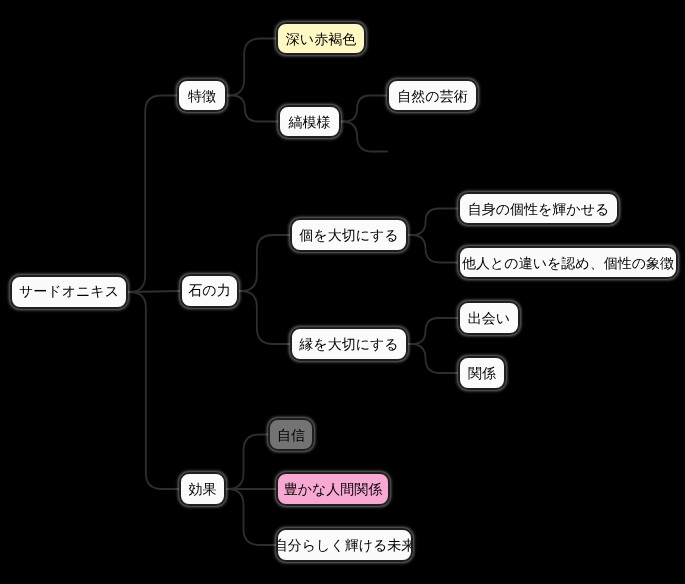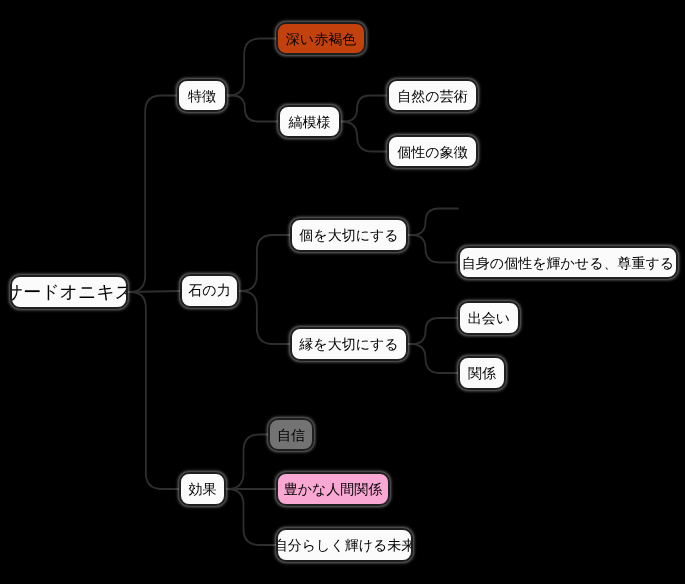--- a/index.html
+++ b/index.html
@@ -21,21 +21,21 @@
     border:2px solid #1f1f1f;
     border-radius:10px;
     color:#000;
     font-size:14px;
     line-height:1;
     white-space:nowrap;
     box-shadow:0 0 3px 1px rgba(255,255,255,0.45);
     cursor:default;
     overflow:hidden;
   }
-  .node.root{font-size:18px;font-family:Liberation Serif, serif;}
+  .node.root{font-size:14px;font-family:Liberation Serif, serif;}
   .edge{fill:none;stroke-linecap:round;}
 </style>
 </head>
 <body>
 
 <div class="canvas" style="background: rgb(0, 0, 0);">
   <svg class="edges-layer" width="685" height="584" viewBox="0 0 685 584" xmlns="http://www.w3.org/2000/svg">
       <path d="M128,292 L129.15,292 Q145.15,292 145.15,276 L145.15,111.5 Q145.15,95.5 161.15,95.5 L177,95.5" class="edge" stroke="#2e2e2e" stroke-width="1.8"></path>
       <path d="M128,292 L180,291" class="edge" stroke="#2e2e2e" stroke-width="1.8"></path>
       <path d="M128,292 L129.85,292 Q145.85,292 145.85,308 L145.85,473 Q145.85,489 161.85,489 L179,489" class="edge" stroke="#2e2e2e" stroke-width="1.8"></path>
@@ -49,27 +49,27 @@
       <path d="M408,235 L411.75,235 Q425.5,235 425.5,248.75 L425.5,248.75 Q425.5,262.5 439.25,262.5 L458,262.5" class="edge" stroke="#2e2e2e" stroke-width="1.8"></path>
       <path d="M408,344 L412.5,344 Q425.5,344 425.5,331 L425.5,331 Q425.5,318 438.5,318 L458,318" class="edge" stroke="#2e2e2e" stroke-width="1.8"></path>
       <path d="M408,344 L411,344 Q425.5,344 425.5,358.5 L425.5,358.5 Q425.5,373 440,373 L458,373" class="edge" stroke="#2e2e2e" stroke-width="1.8"></path>
       <path d="M226,489 L227.5,489 Q243.5,489 243.5,473 L243.5,450.5 Q243.5,434.5 259.5,434.5 L276,434.5" class="edge" stroke="#2e2e2e" stroke-width="1.8"></path>
       <path d="M226,489 L276,489" class="edge" stroke="#2e2e2e" stroke-width="1.8"></path>
       <path d="M226,489 L227.5,489 Q243.5,489 243.5,505 L243.5,529 Q243.5,545 259.5,545 L276,545" class="edge" stroke="#2e2e2e" stroke-width="1.8"></path>
     </svg>
 
 <div class="node root" style="left: 10px; top: 275px; width: 118px; height: 34px; background: rgb(251, 251, 251); border-color: rgb(31, 31, 31); color: rgb(0, 0, 0);">サードオニキス</div>
     <div class="node" style="left: 177px; top: 79px; width: 50px; height: 33px; background: rgb(251, 251, 251); border-color: rgb(31, 31, 31); color: rgb(0, 0, 0);">特徴</div>
-    <div class="node" style="left: 276px; top: 22px; width: 90px; height: 33px; background: #c2410c; border-color: rgb(31, 31, 31); color: rgb(0, 0, 0);">深い赤褐色</div>
+    <div class="node" style="left: 276px; top: 22px; width: 90px; height: 33px; background: #fef9c3; border-color: rgb(31, 31, 31); color: rgb(0, 0, 0);">深い赤褐色</div>
     <div class="node" style="left: 278px; top: 105px; width: 63px; height: 33px; background: rgb(251, 251, 251); border-color: rgb(31, 31, 31); color: rgb(0, 0, 0);">縞模様</div>
     <div class="node" style="left: 387px; top: 79px; width: 91px; height: 33px; background: rgb(251, 251, 251); border-color: rgb(31, 31, 31); color: rgb(0, 0, 0);">自然の芸術</div>
-    <div class="node" style="left: 387px; top: 135px; width: 91px; height: 33px; background: rgb(251, 251, 251); border-color: rgb(31, 31, 31); color: rgb(0, 0, 0);">個性の象徴</div>
     <div class="node" style="left: 180px; top: 274px; width: 59px; height: 34px; background: rgb(251, 251, 251); border-color: rgb(31, 31, 31); color: rgb(0, 0, 0); font-family: Liberation Serif, serif;">石の力</div>
     <div class="node" style="left: 290px; top: 218px; width: 118px; height: 34px; background: rgb(251, 251, 251); border-color: rgb(31, 31, 31); color: rgb(0, 0, 0);">個を大切にする</div>
-    <div class="node" style="left: 458px; top: 246px; width: 220px; height: 33px; background: rgb(251, 251, 251); border-color: rgb(31, 31, 31); color: rgb(0, 0, 0);">自身の個性を輝かせる、尊重する</div>
+    <div class="node" style="left: 458px; top: 192px; width: 161px; height: 33px; background: rgb(251, 251, 251); border-color: rgb(31, 31, 31); color: rgb(0, 0, 0);">自身の個性を輝かせる</div>
+    <div class="node" style="left: 458px; top: 246px; width: 220px; height: 33px; background: rgb(251, 251, 251); border-color: rgb(31, 31, 31); color: rgb(0, 0, 0);">他人との違いを認め、個性の象徴</div>
     <div class="node" style="left: 290px; top: 327px; width: 118px; height: 34px; background: rgb(251, 251, 251); border-color: rgb(31, 31, 31); color: rgb(0, 0, 0);">縁を大切にする</div>
     <div class="node" style="left: 458px; top: 301px; width: 62px; height: 34px; background: rgb(251, 251, 251); border-color: rgb(31, 31, 31); color: rgb(0, 0, 0);">出会い</div>
     <div class="node" style="left: 458px; top: 356px; width: 48px; height: 34px; background: rgb(251, 251, 251); border-color: rgb(31, 31, 31); color: rgb(0, 0, 0);">関係</div>
     <div class="node" style="left: 179px; top: 472px; width: 47px; height: 34px; background: rgb(251, 251, 251); border-color: rgb(31, 31, 31); color: rgb(0, 0, 0);">効果</div>
     <div class="node" style="left: 268px; top: 418px; width: 46px; height: 33px; background: #737373; border-color: rgb(31, 31, 31); color: rgb(0, 0, 0);">自信</div>
     <div class="node" style="left: 276px; top: 472px; width: 114px; height: 34px; background: #f9a8d4; border-color: rgb(31, 31, 31); color: rgb(0, 0, 0);">豊かな人間関係</div>
     <div class="node" style="left: 276px; top: 528px; width: 137px; height: 34px; background: rgb(251, 251, 251); border-color: rgb(31, 31, 31); color: rgb(0, 0, 0);">自分らしく輝ける未来</div>
   </div>
 
 </body></html>

